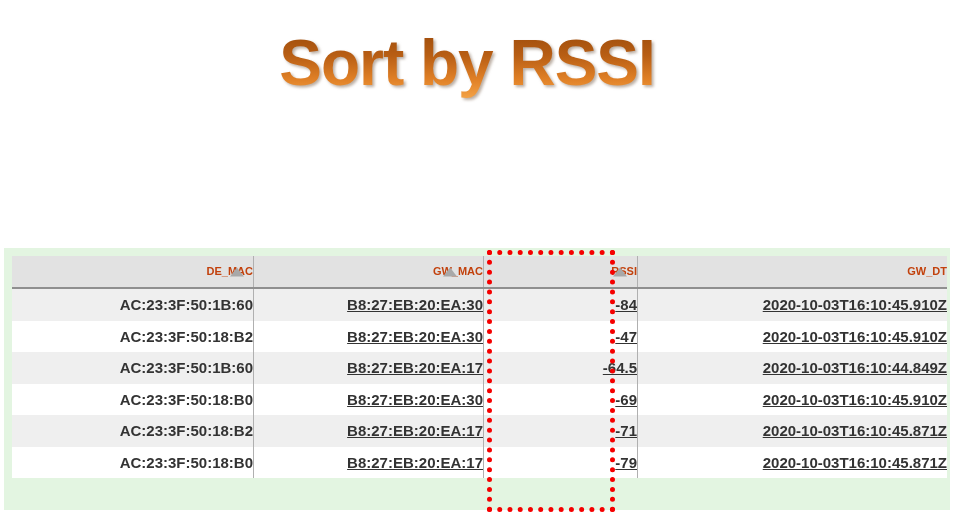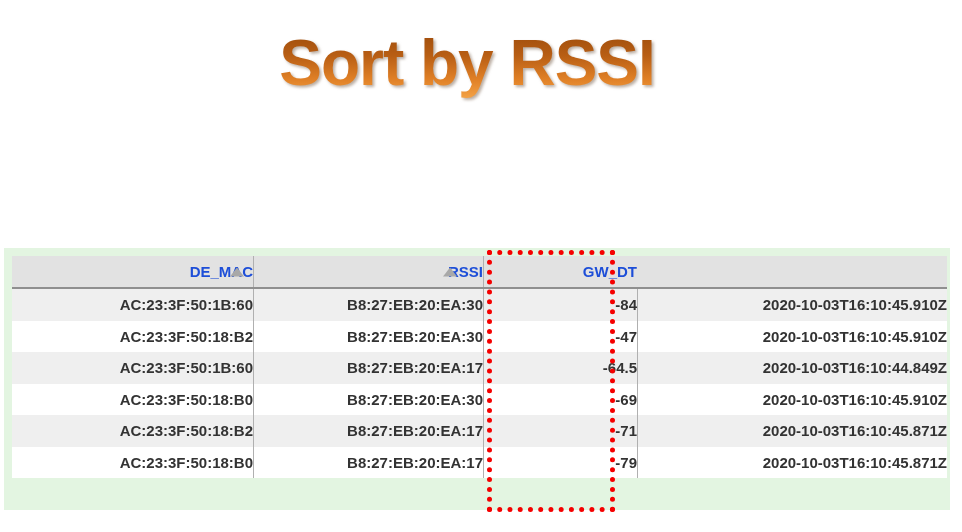--- a/index.html
+++ b/index.html
@@ -54,23 +54,23 @@
     grid-template-columns: 241px 230px 154px 310px;
     height: 31px;
     background: #e2e2e2;
     border-bottom: 2px solid #8f8f8f;
   }
   .th {
     position: relative;
     box-sizing: border-box;
     padding-left: 10px;
     line-height: 31px;
-    font-size: 15px;
+    font-size: 11px;
     font-weight: bold;
-    color: #1d4ed8;
+    color: #c2410c;
     overflow: hidden;
     white-space: nowrap;
     cursor: pointer;
   }
   .th + .th { border-left: 1px solid #b0b0b0; }
   .tri {
     position: absolute;
     right: 12px;
     top: 50%;
     transform: translateY(-50%);
@@ -93,21 +93,21 @@
   .td {
     box-sizing: border-box;
     padding-left: 6px;
     line-height: 31.5px;
     font-size: 15px;
     font-weight: bold;
     color: #333333;
     overflow: hidden;
     white-space: nowrap;
   }
-  .td + .td { border-left: 1px solid #b0b0b0; }
+  .td + .td { border-left: 1px solid #b0b0b0; text-decoration: underline; }
 
   
   .hl {
     position: absolute;
     left: 487px;
     top: 250px;
     width: 128px;
     height: 262px;
     box-sizing: border-box;
     border: 5px dotted #f50000;
@@ -122,20 +122,24 @@
 
   <div class="title">Sort by RSSI</div>
 
   <div class="panel"></div>
 
   <div class="data-table">
 
     <div class="thead">
       <div class="th">
         <span>DE_MAC</span>
+        <span class="tri"></span>
+      </div>
+      <div class="th">
+        <span>GW_MAC</span>
         <span class="tri"></span>
       </div>
       <div class="th">
         <span>RSSI</span>
         <span class="tri"></span>
       </div>
       <div class="th">
         <span>GW_DT</span>
       </div>
     </div>

